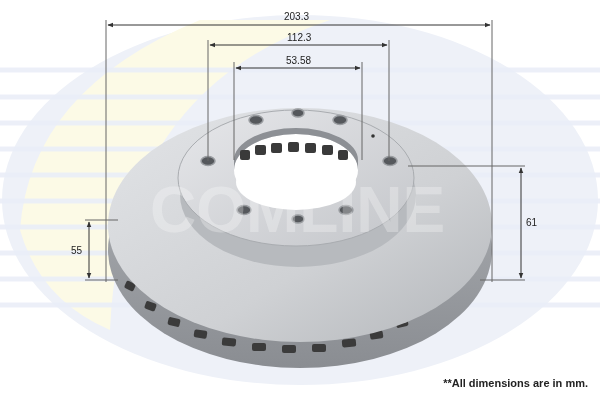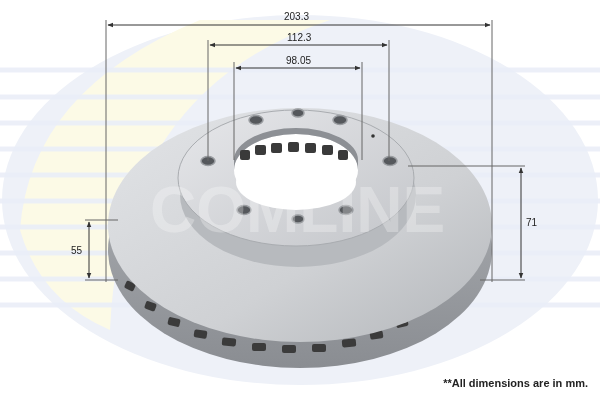--- a/index.html
+++ b/index.html
@@ -123,18 +123,18 @@
       <line x1="521" y1="168" x2="521" y2="278" stroke="#333" marker-start="url(#arr)" marker-end="url(#arr)"></line>
 
       <line x1="85" y1="220" x2="118" y2="220"></line>
       <line x1="85" y1="280" x2="118" y2="280"></line>
       <line x1="89" y1="222" x2="89" y2="278" stroke="#333" marker-start="url(#arr)" marker-end="url(#arr)"></line>
     </g>
   </svg>
 
   <span class="dim-label" style="left:284px; top:12px;">203.3</span>
   <span class="dim-label" style="left:287px; top:33px;">112.3</span>
-  <span class="dim-label" style="left:286px; top:56px;">98.05</span>
-  <span class="dim-label" style="left:526px; top:218px;">71</span>
+  <span class="dim-label" style="left:286px; top:56px;">53.58</span>
+  <span class="dim-label" style="left:526px; top:218px;">61</span>
   <span class="dim-label" style="left:71px; top:246px;">55</span>
 
   <div class="footnote">**All dimensions are in mm.</div>
 </div>
 
 </body></html>

